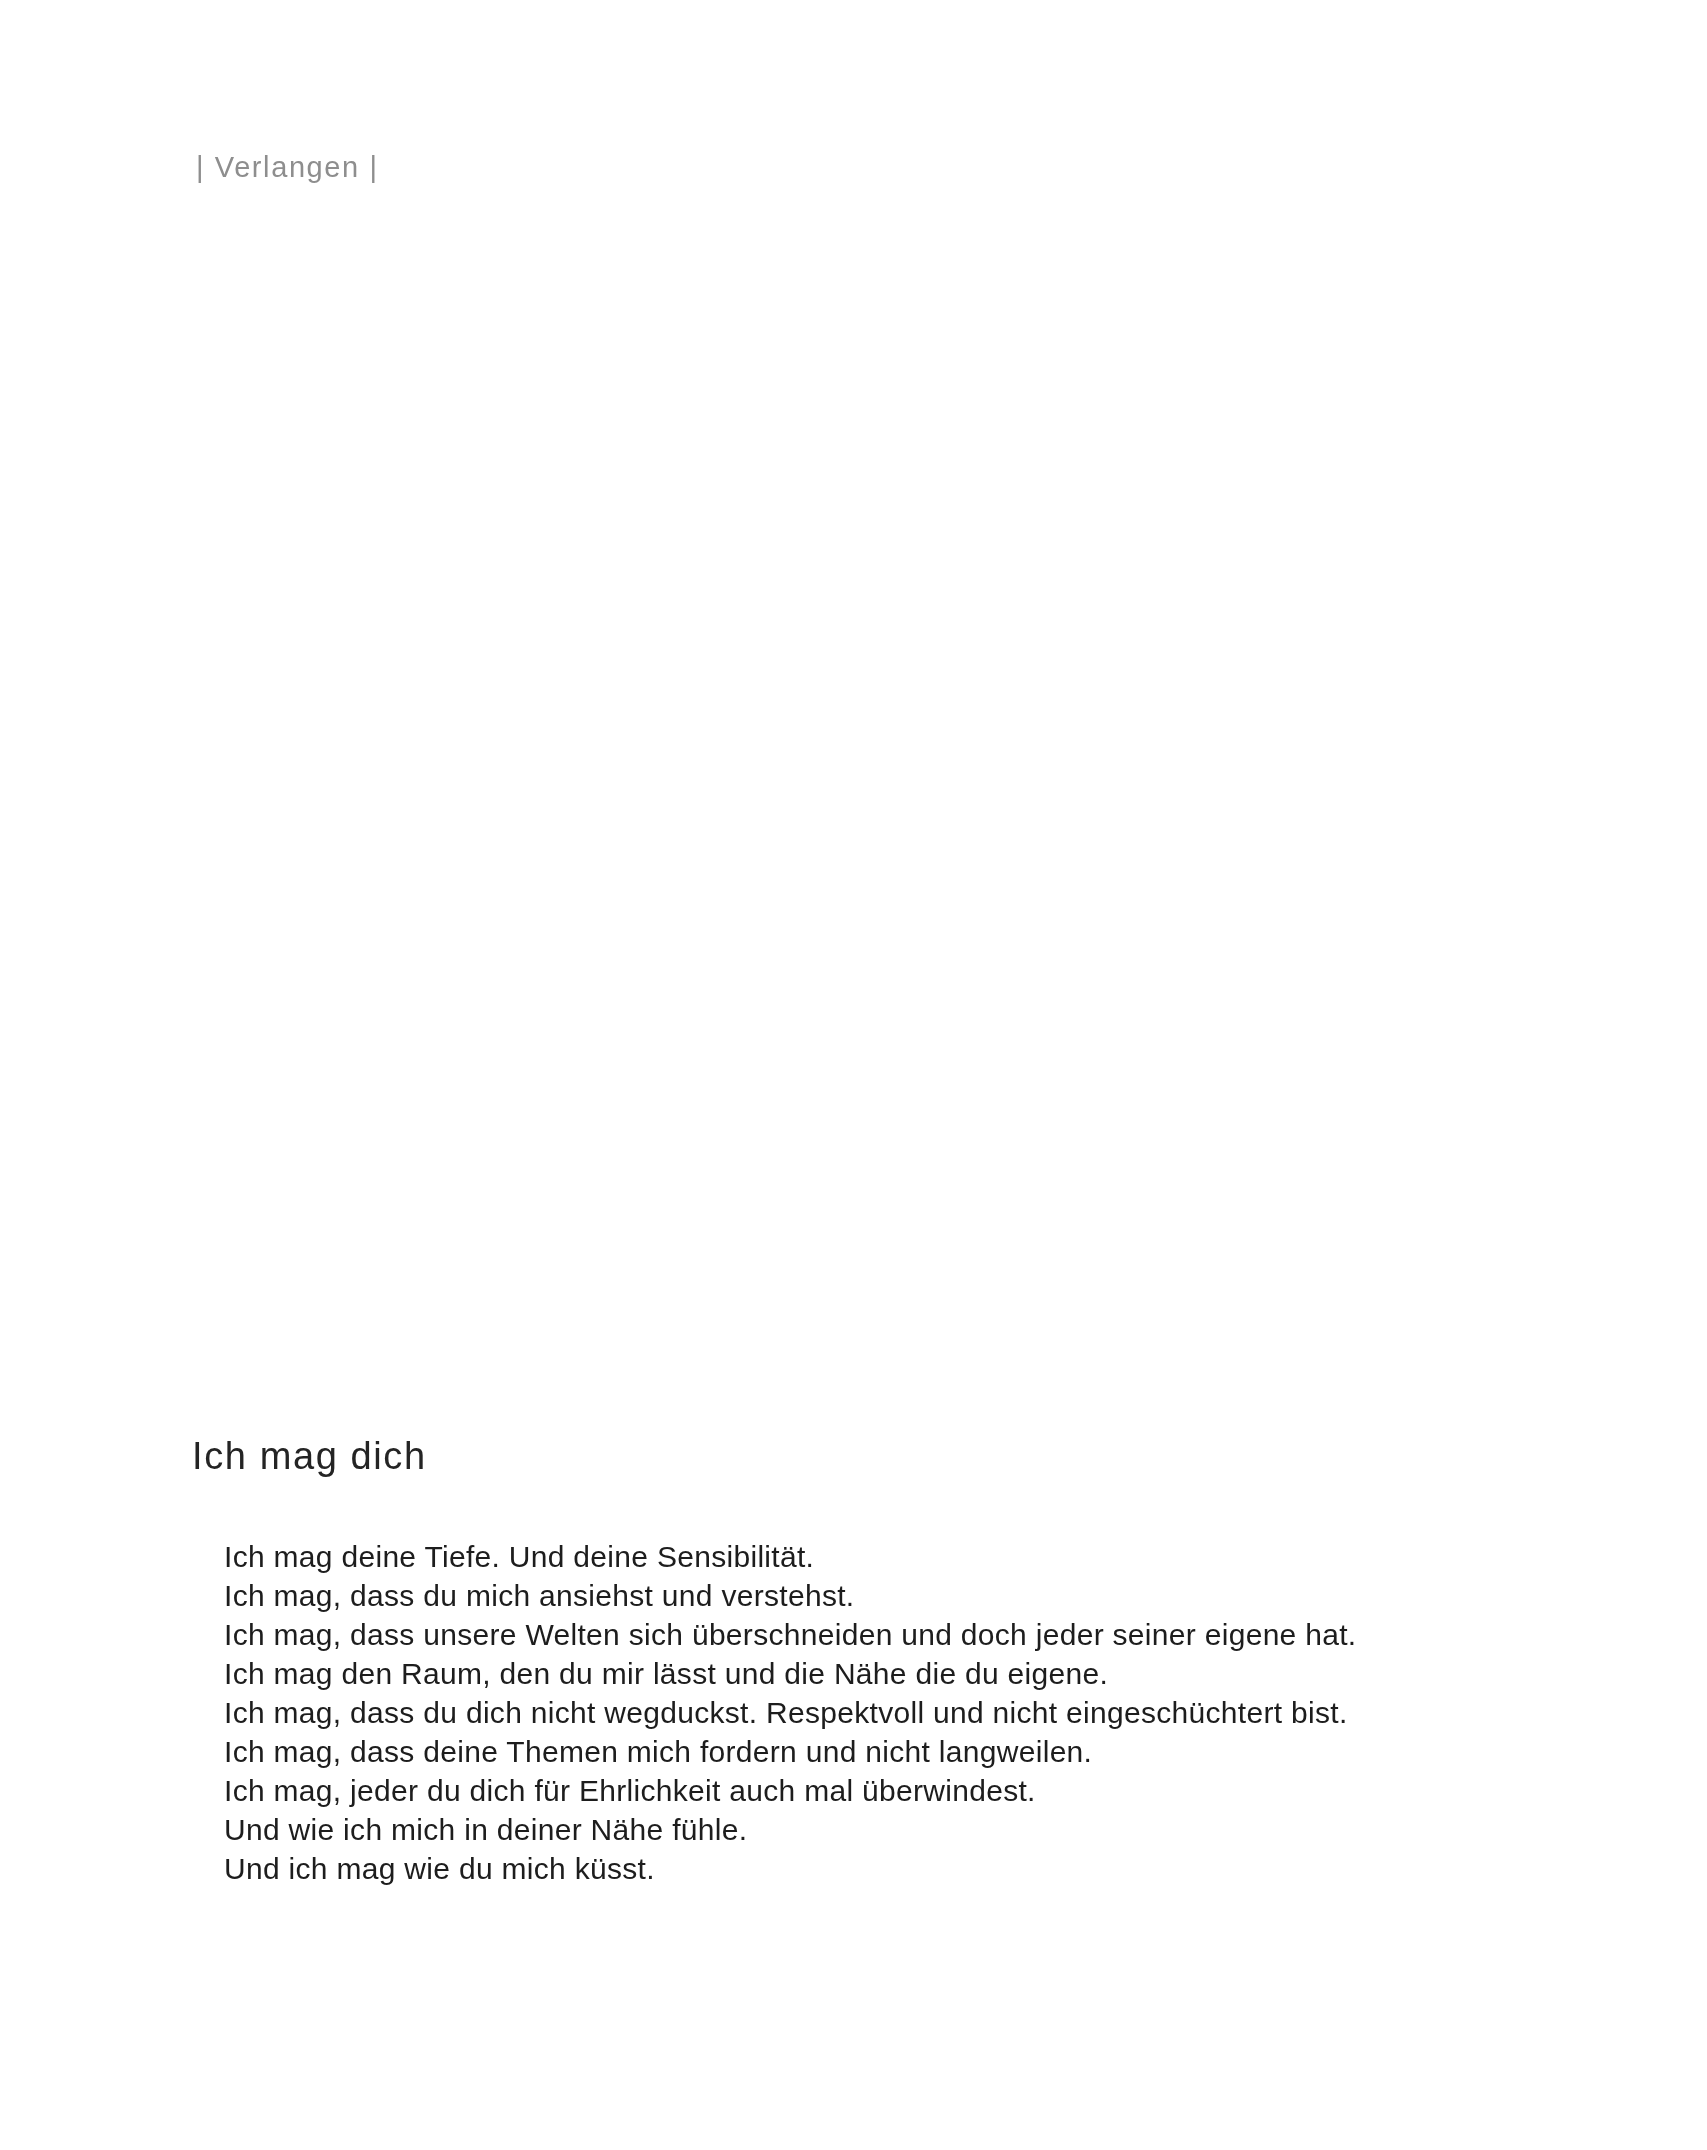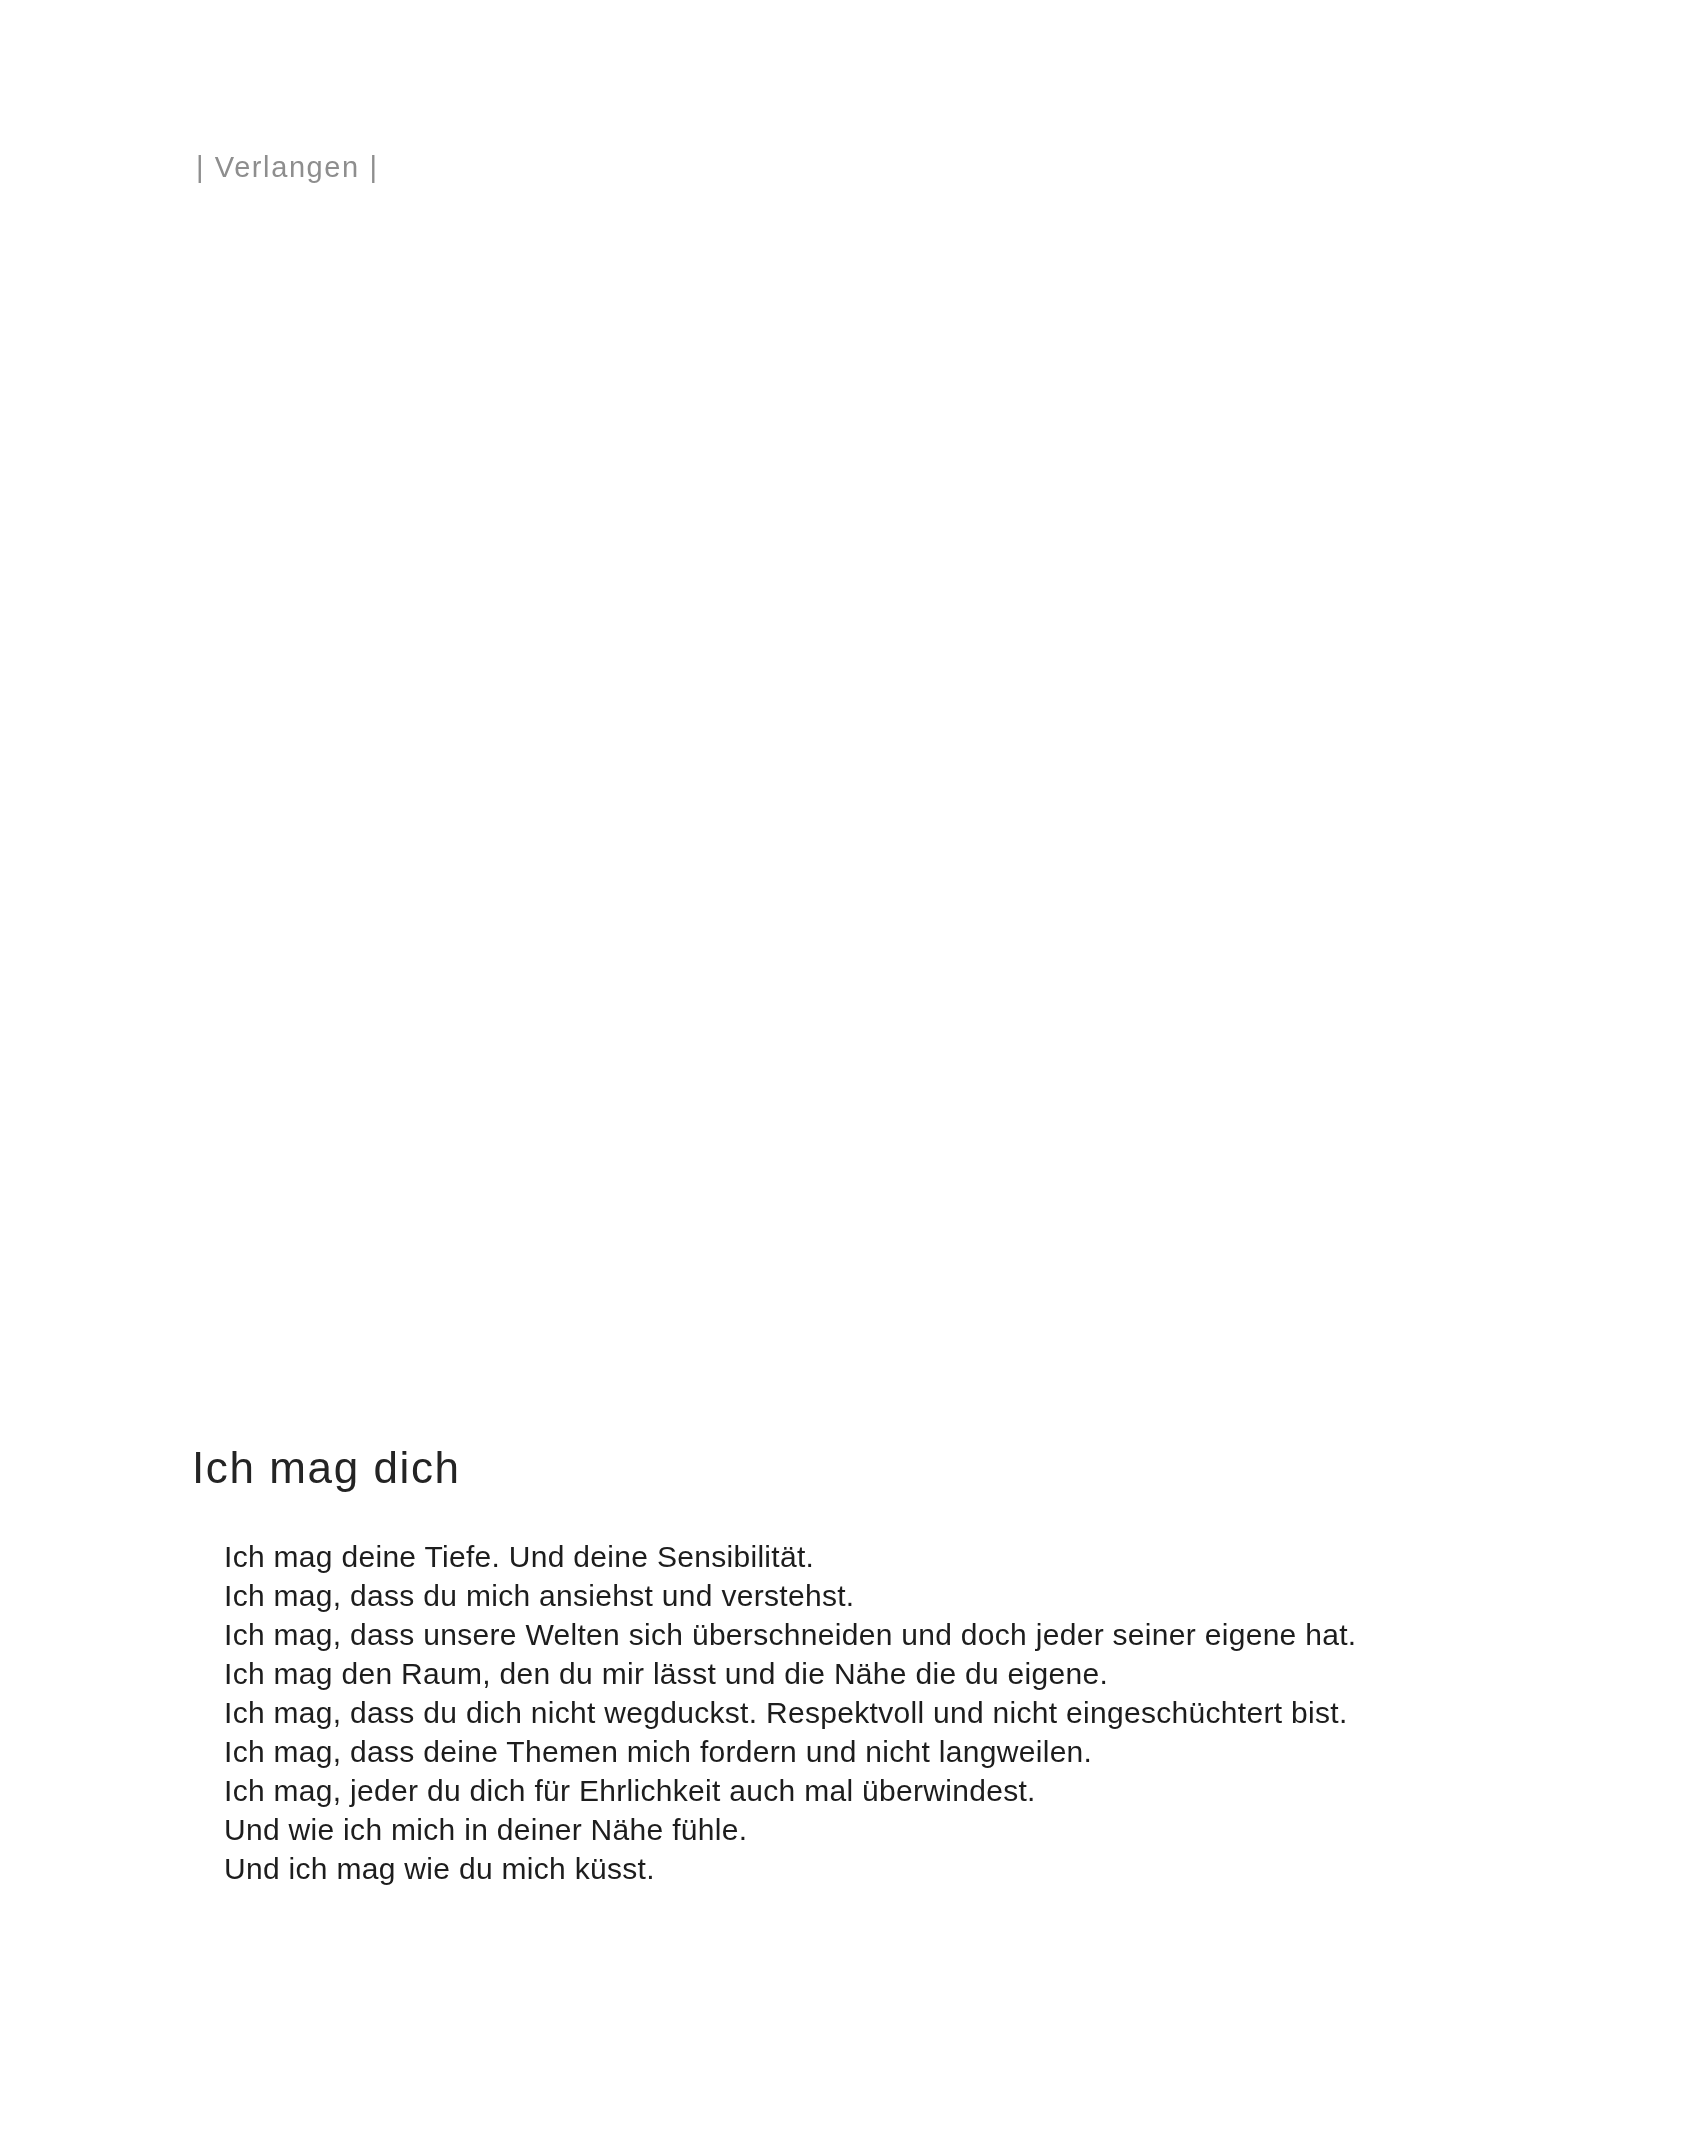--- a/index.html
+++ b/index.html
@@ -18,26 +18,25 @@
     font-size: 29px;
     font-weight: 300;
     letter-spacing: 1.6px;
     color: #8e8e8e;
     white-space: nowrap;
   }
   .poem-title {
     position: absolute;
     left: 192px;
     top: 1435px;
-    font-size: 44px;
+    font-size: 38px;
     font-weight: 200;
     letter-spacing: 1.6px;
     color: #242424;
     white-space: nowrap;
-    margin-top: 8px;
   }
   .poem {
     position: absolute;
     left: 192px;
     top: 1537px;
     font-size: 30px;
     line-height: 39px;
     letter-spacing: 0.3px;
     color: #1d1d1d;
   }

